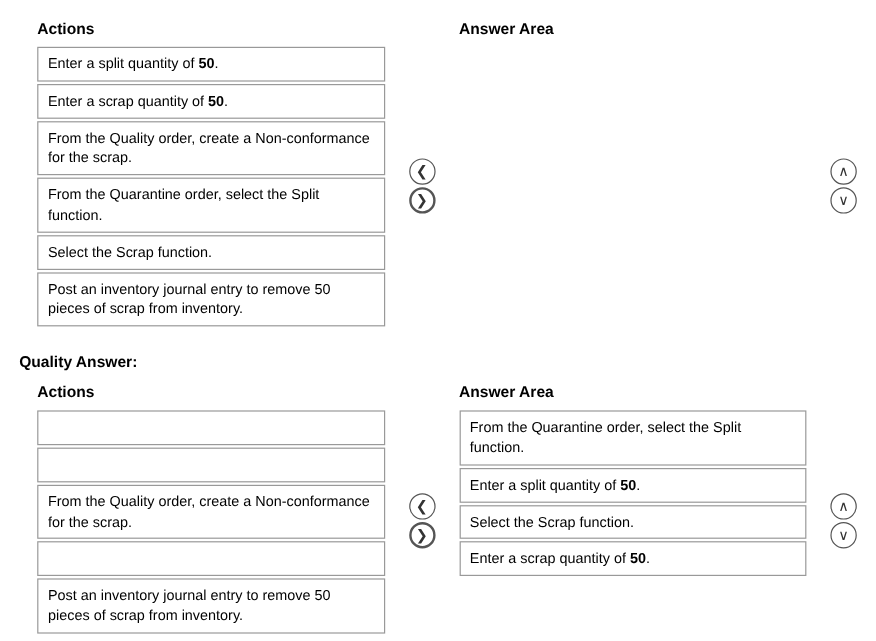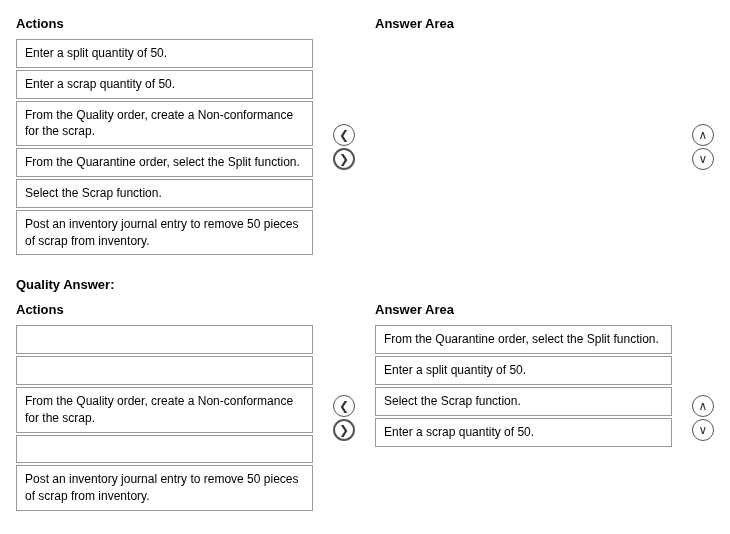--- a/index.html
+++ b/index.html
@@ -10,20 +10,21 @@
       width: 730px;
       min-height: 534px;
       padding: 16px;
       color: #000;
     }
 
     .section {
       display: flex;
       gap: 20px;
       margin-bottom: 20px;
+      margin-left: 15px;
     }
 
     .column {
       flex: 1;
     }
 
     .column-title {
       font-weight: bold;
       margin-bottom: 8px;
       font-size: 13px;
@@ -37,21 +38,21 @@
       min-height: 28px;
       line-height: 1.4;
     }
 
     .item-box.empty {
       background: #fff;
       min-height: 28px;
     }
 
     .item-box b {
-      font-weight: normal;
+      font-weight: bold;
     }
 
     .arrow-controls {
       display: flex;
       flex-direction: column;
       justify-content: center;
       align-items: center;
       gap: 2px;
       padding-top: 20px;
     }

